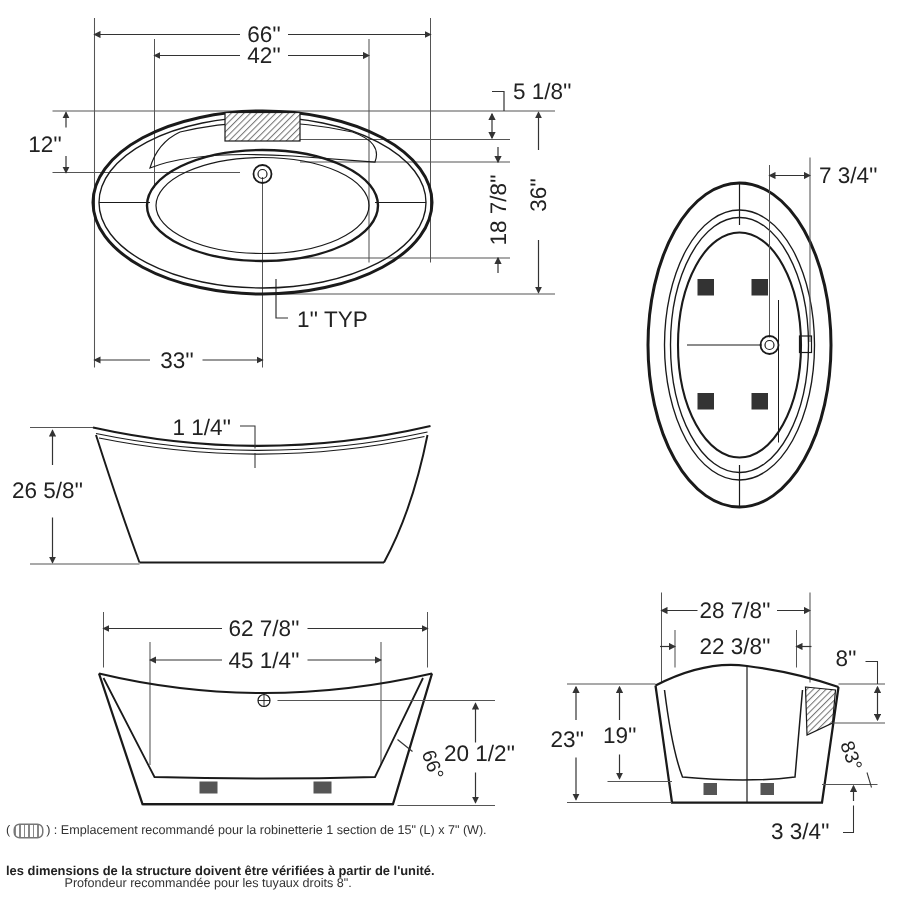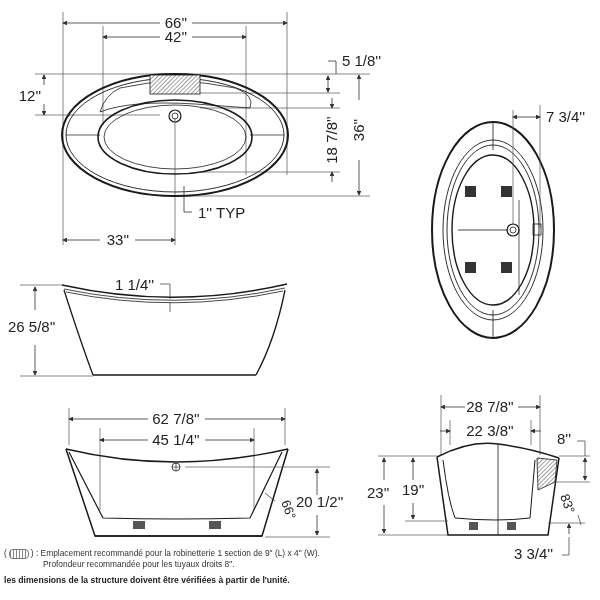--- a/index.html
+++ b/index.html
@@ -3,21 +3,21 @@
 <meta charset="utf-8">
 <style>
   html, body { margin:0; padding:0; background:#ffffff; }
   body { width:600px; height:600px; position:relative; overflow:hidden; font-family:"Liberation Sans", sans-serif; color:#1a1a1a; }
   svg.drawing { position:absolute; left:0; top:0; width:600px; height:600px; }
   .dim { font-family:"Liberation Sans", sans-serif; font-size:15px; fill:#222; }
   .note { position:absolute; font-family:"Liberation Sans", sans-serif; color:#333; }
   .note1 { left:4px; top:548px; font-size:8.4px; line-height:10.5px; }
   .note1 .hatch-sym { display:inline-block; width:18px; height:8px; border:1px solid #777; border-radius:4px;
      background:repeating-linear-gradient(90deg,#888 0 1px,#fff 1px 3px); vertical-align:middle; margin:0 2px; }
-  .note1 .l2 { padding-left:39px; }
+  .note1 .l2 { padding-left:39px;margin-top:24px; }
   .note2 { left:4px; top:575px; font-size:8.6px; line-height:10.5px; font-weight:bold; color:#222; }
 </style>
 </head>
 <body>
 
 <svg class="drawing" viewBox="0 0 600 600">
   <defs>
     <marker id="ar" markerWidth="6" markerHeight="6" refX="5" refY="3" orient="auto">
       <path d="M0,0 L6,3 L0,6 z" fill="#333"></path>
     </marker>
@@ -195,19 +195,19 @@
   <text class="dim" x="490" y="436" text-anchor="middle">22 3/8''</text>
   <text class="dim" x="557" y="444">8''</text>
   <text class="dim" x="367" y="498">23''</text>
   <text class="dim" x="402" y="495">19''</text>
   <text class="dim" x="0" y="0" transform="translate(560,496) rotate(70)" style="font-size:13px">83°</text>
   <text class="dim" x="514" y="559">3 3/4''</text>
 </svg>
 
 <div class="note note1">
   <div>
-    <span>(</span><span class="hatch-sym"></span><span>) : Emplacement recommandé pour la robinetterie 1 section de 9" (L) x 4" (W).</span>
+    <span>(</span><span class="hatch-sym"></span><span>) : Emplacement recommandé pour la robinetterie 1 section de 15" (L) x 7" (W).</span>
   </div>
   <div class="l2">Profondeur recommandée pour les tuyaux droits 8".</div>
 </div>
 <div class="note note2">
   <div>les dimensions de la structure doivent être vérifiées à partir de l'unité.</div>
 </div>
 
 </body></html>

